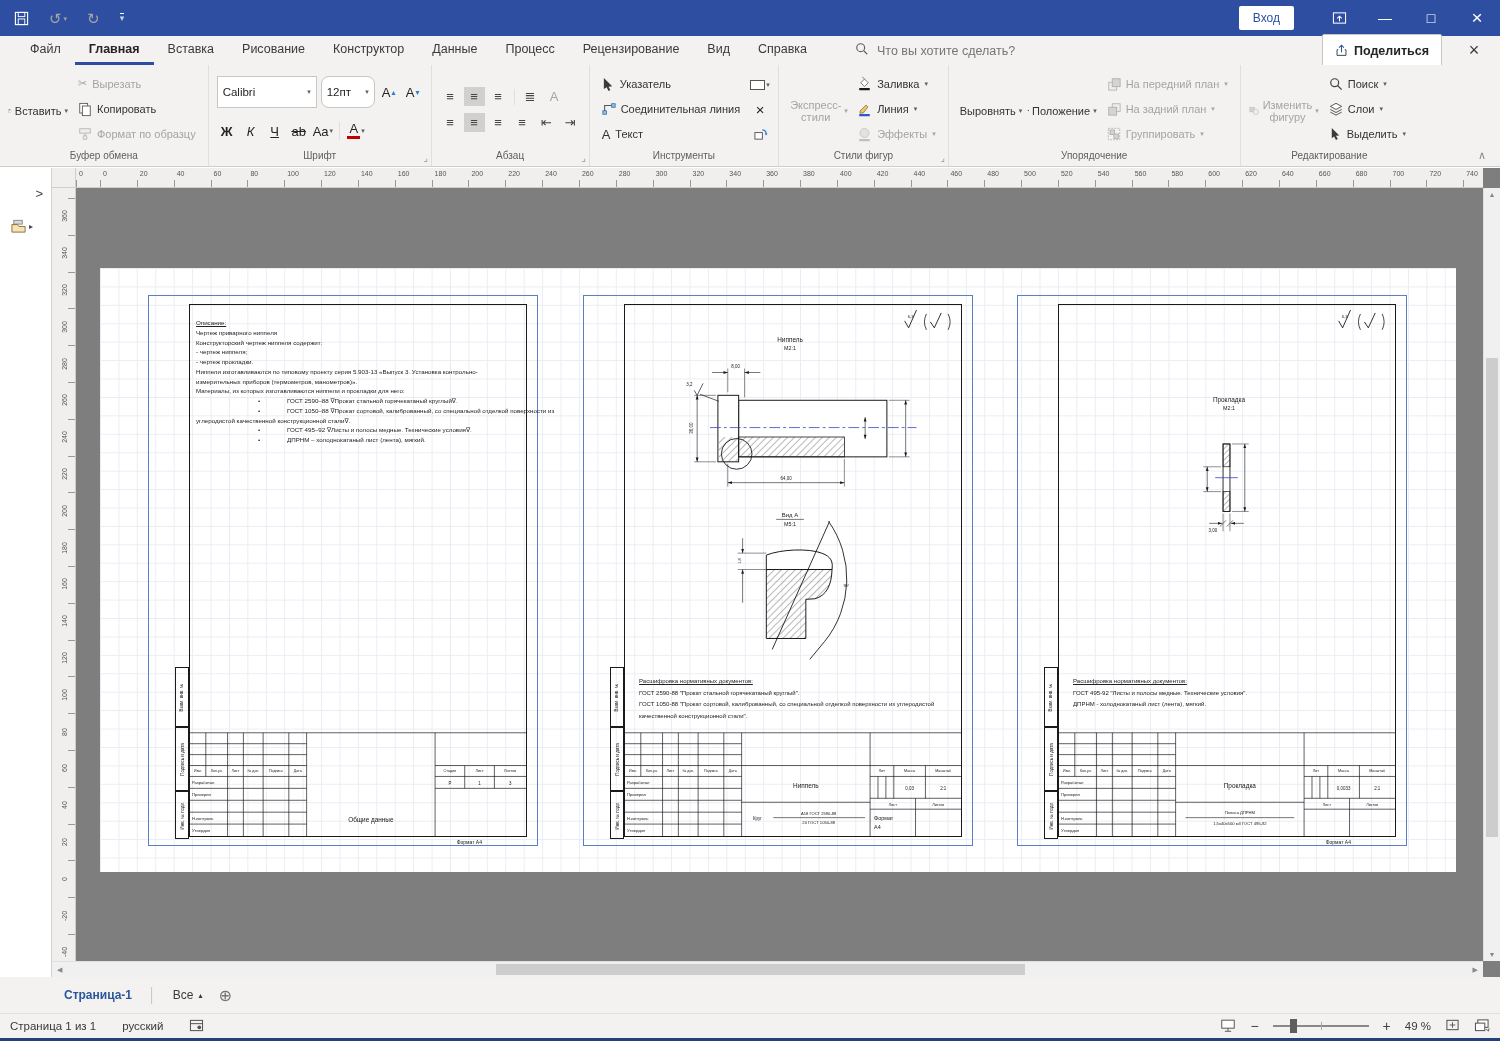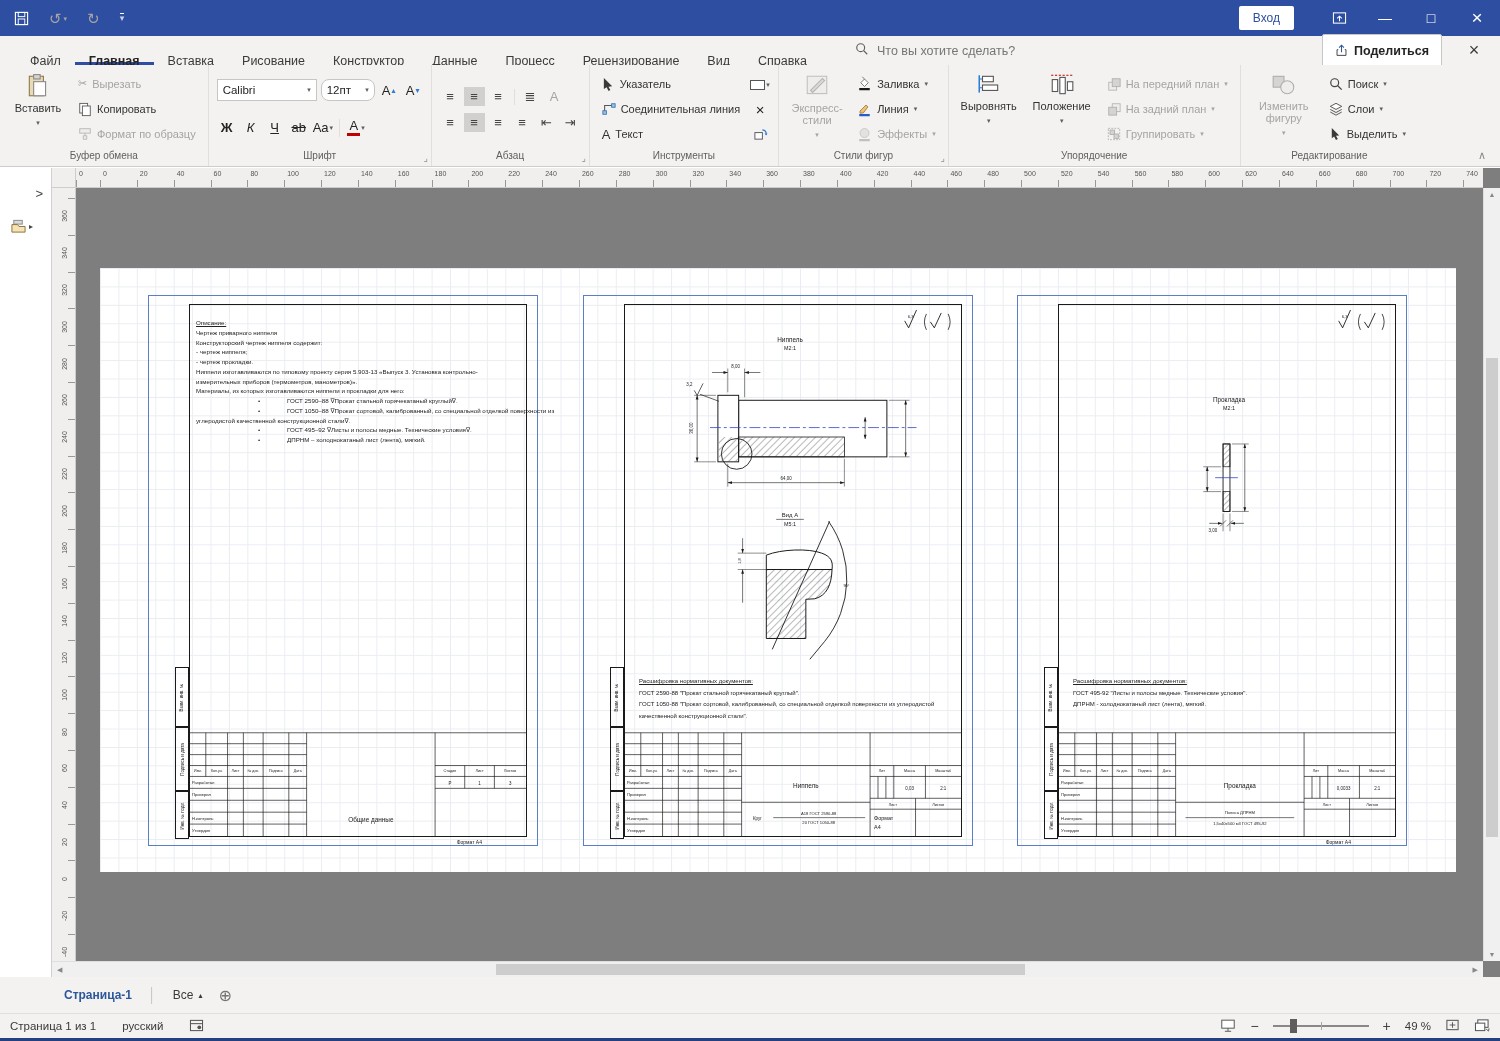--- a/index.html
+++ b/index.html
@@ -11,40 +11,40 @@
   .qat .dis{color:#93a4d4;}
   .qat .tiny{font-size:7px;color:#c5cfe9;}
   .tb-title{position:absolute;left:0;right:0;text-align:center;font-size:12.5px;color:#fff;pointer-events:none;}
   .tb-right{margin-left:auto;display:flex;align-items:center;height:44px;z-index:2;}
   .signin{background:#fff;color:#2e4fa1;font-size:12px;height:24px;line-height:24px;padding:0 14px;border-radius:2px;margin-right:22px;}
   .winbtn{width:46px;height:36px;display:flex;align-items:center;justify-content:center;font-size:14px;color:#fff;}
   .winbtn.close{font-size:19px;}
   
   .tabrow{position:absolute;top:36px;left:0;right:0;height:29px;background:#f3f2f1;display:flex;align-items:center;}
   .tabs{display:flex;padding-left:16px;height:29px;}
-  .tab{padding:12px 14px;font-size:12.5px;color:#3b3a39;line-height:27px;white-space:nowrap;}
+  .tab{padding:0 14px;font-size:12.5px;color:#3b3a39;line-height:27px;white-space:nowrap;}
   .tab.active{font-weight:bold;box-shadow:inset 0 -3px 0 #2e4fa1;color:#252423;}
   .searchbox{display:flex;align-items:center;gap:8px;margin-left:34px;}
   .searchbox input{border:none;background:transparent;font-size:12.5px;color:#3b3a39;width:230px;outline:none;font-family:inherit;}
   .tab-right{margin-left:auto;display:flex;align-items:center;gap:14px;padding-right:8px;}
   .sharebtn{display:flex;align-items:center;gap:6px;background:#fff;border:1px solid #c8c6c4;height:34px;padding:0 12px;font-size:12.5px;font-weight:600;color:#252423;border-radius:2px;}
   .xclose{font-size:18px;color:#3b3a39;width:36px;text-align:center;}
   
   .ribbon{position:absolute;top:65px;left:0;right:0;height:102px;background:#f3f2f1;border-bottom:1px solid #cfcdcb;display:flex;}
   .rgroup{position:relative;border-right:1px solid #e1dfdd;display:flex;flex-direction:column;padding:5px 8px 0 8px;}
   .rbody{flex:1;display:flex;gap:6px;}
   .rlabel{height:18px;font-size:10px;color:#605e5c;text-align:center;line-height:16px;white-space:nowrap;}
   .launch{position:absolute;right:3px;bottom:3px;font-size:9px;color:#8a8886;}
-  .bigbtn{display:flex;flex-direction:column;align-items:center;width:60px;padding-top:3px;font-size:11px;color:#333;text-align:center;line-height:12px;gap:3px;}
+  .bigbtn{display:flex;align-items:center;width:60px;padding-top:3px;font-size:11px;color:#333;text-align:center;line-height:12px;gap:3px;}
   .bigbtn .dd{font-size:7px;color:#605e5c;}
   .smallcol{display:flex;flex-direction:column;justify-content:space-evenly;}
   .smallbtn{display:flex;align-items:center;gap:5px;font-size:11px;height:23px;padding:0 4px;color:#333;white-space:nowrap;}
   .dis, .dis *{color:#a6a4a2 !important;}
   .dd{font-size:7px;color:#605e5c;}
-  .combo{display:flex;align-items:center;justify-content:space-between;background:#fff;border:1px solid #c8c6c4;height:22px;padding:0 5px;font-size:11.5px;color:#252423;}
+  .combo{display:flex;align-items:center;justify-content:space-between;background:#fff;border:1px solid #c8c6c4;height:32px;padding:0 5px;font-size:11.5px;color:#252423;}
   .fontrow{display:flex;gap:4px;align-items:center;}
   .fbtn{min-width:20px;height:22px;display:flex;align-items:center;justify-content:center;font-size:13px;color:#252423;gap:1px;}
   .grow sup{font-size:8px;color:#2b7cd3;}
   .fc{display:inline-flex;flex-direction:column;align-items:center;line-height:12px;}
   .fc .bar{width:13px;height:3px;background:#c00000;margin-top:1px;}
   .pgrid{display:flex;flex-direction:column;justify-content:center;gap:6px;}
   .prow{display:flex;gap:3px;align-items:center;}
   .picon{width:21px;height:19px;display:flex;align-items:center;justify-content:center;font-size:13px;color:#444;}
   .picon.sel{background:#d2d0ce;}
   .vdiv{width:1px;background:#e1dfdd;margin:2px 2px;}

